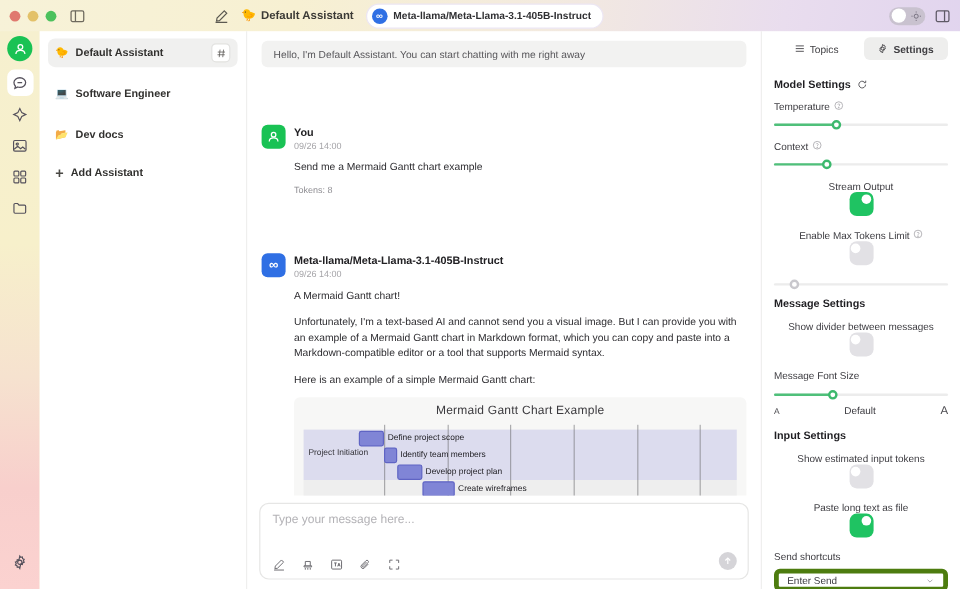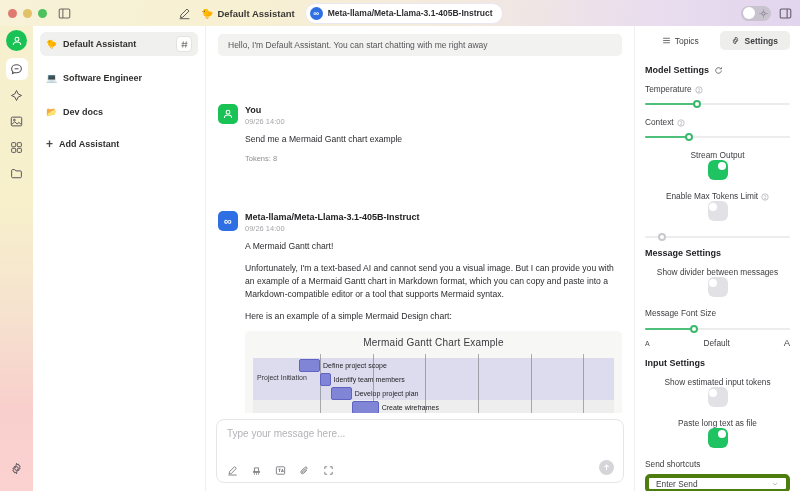--- a/index.html
+++ b/index.html
@@ -240,21 +240,21 @@
   .tab svg { width: 9px; height: 9px; }
   .panel-div { height: 1px; background: #efefee; margin-bottom: 8px; }
   .sec-title {
     font-size: 9px; font-weight: 700; color: #1f1e22;
     display: flex; align-items: center; gap: 5px;
     margin-bottom: 9px;
   }
   .sec-title svg { width: 9px; height: 9px; color: #4a494e; }
   .setting-label {
     font-size: 8.3px; color: #3d3c41;
-    display: flex; align-items: flex-end; gap: 3px;
+    display: flex; align-items: flex-start; gap: 3px;
   }
   .q-icon { width: 8px; height: 8px; color: #a9a8ad; display: flex; }
   .q-icon svg { width: 8px; height: 8px; }
   .slider-row { margin-bottom: 9px; }
   .slider-row .setting-label { margin-bottom: 5px; }
   .slider {
     position: relative; height: 9px; display: flex; align-items: center;
   }
   .track { position: absolute; left: 0; right: 0; height: 2px; background: #ececec; border-radius: 2px; }
   .fill { position: absolute; left: 0; height: 2px; background: #4fc07a; border-radius: 2px; }
@@ -457,21 +457,21 @@
           <div class="msg-head">
             <span class="avatar-sq avatar-model">∞</span>
             <span class="msg-meta">
               <span class="msg-name">Meta-llama/Meta-Llama-3.1-405B-Instruct</span>
               <span class="msg-time">09/26 14:00</span>
             </span>
           </div>
           <div class="msg-body">
             <p>A Mermaid Gantt chart!</p>
             <p>Unfortunately, I'm a text-based AI and cannot send you a visual image. But I can provide you with an example of a Mermaid Gantt chart in Markdown format, which you can copy and paste into a Markdown-compatible editor or a tool that supports Mermaid syntax.</p>
-            <p>Here is an example of a simple Mermaid Design chart:</p>
+            <p>Here is an example of a simple Mermaid Gantt chart:</p>
           </div>
 
           <div class="gantt-card">
             <div class="gantt-title">Mermaid Gantt Chart Example</div>
             <div class="gantt-plot" id="gantt-plot">
               <div class="gantt-bands" id="gantt-bands">
                   <div class="band lav" style="top: 4px; height: 42px;"></div>
                   <div class="band gray" style="top: 46px; height: 42px;"></div>
                   <div class="band cream" style="top: 88px; height: 56px;"></div>
                   <div class="band lgray" style="top: 144px; height: 0px;"></div>

